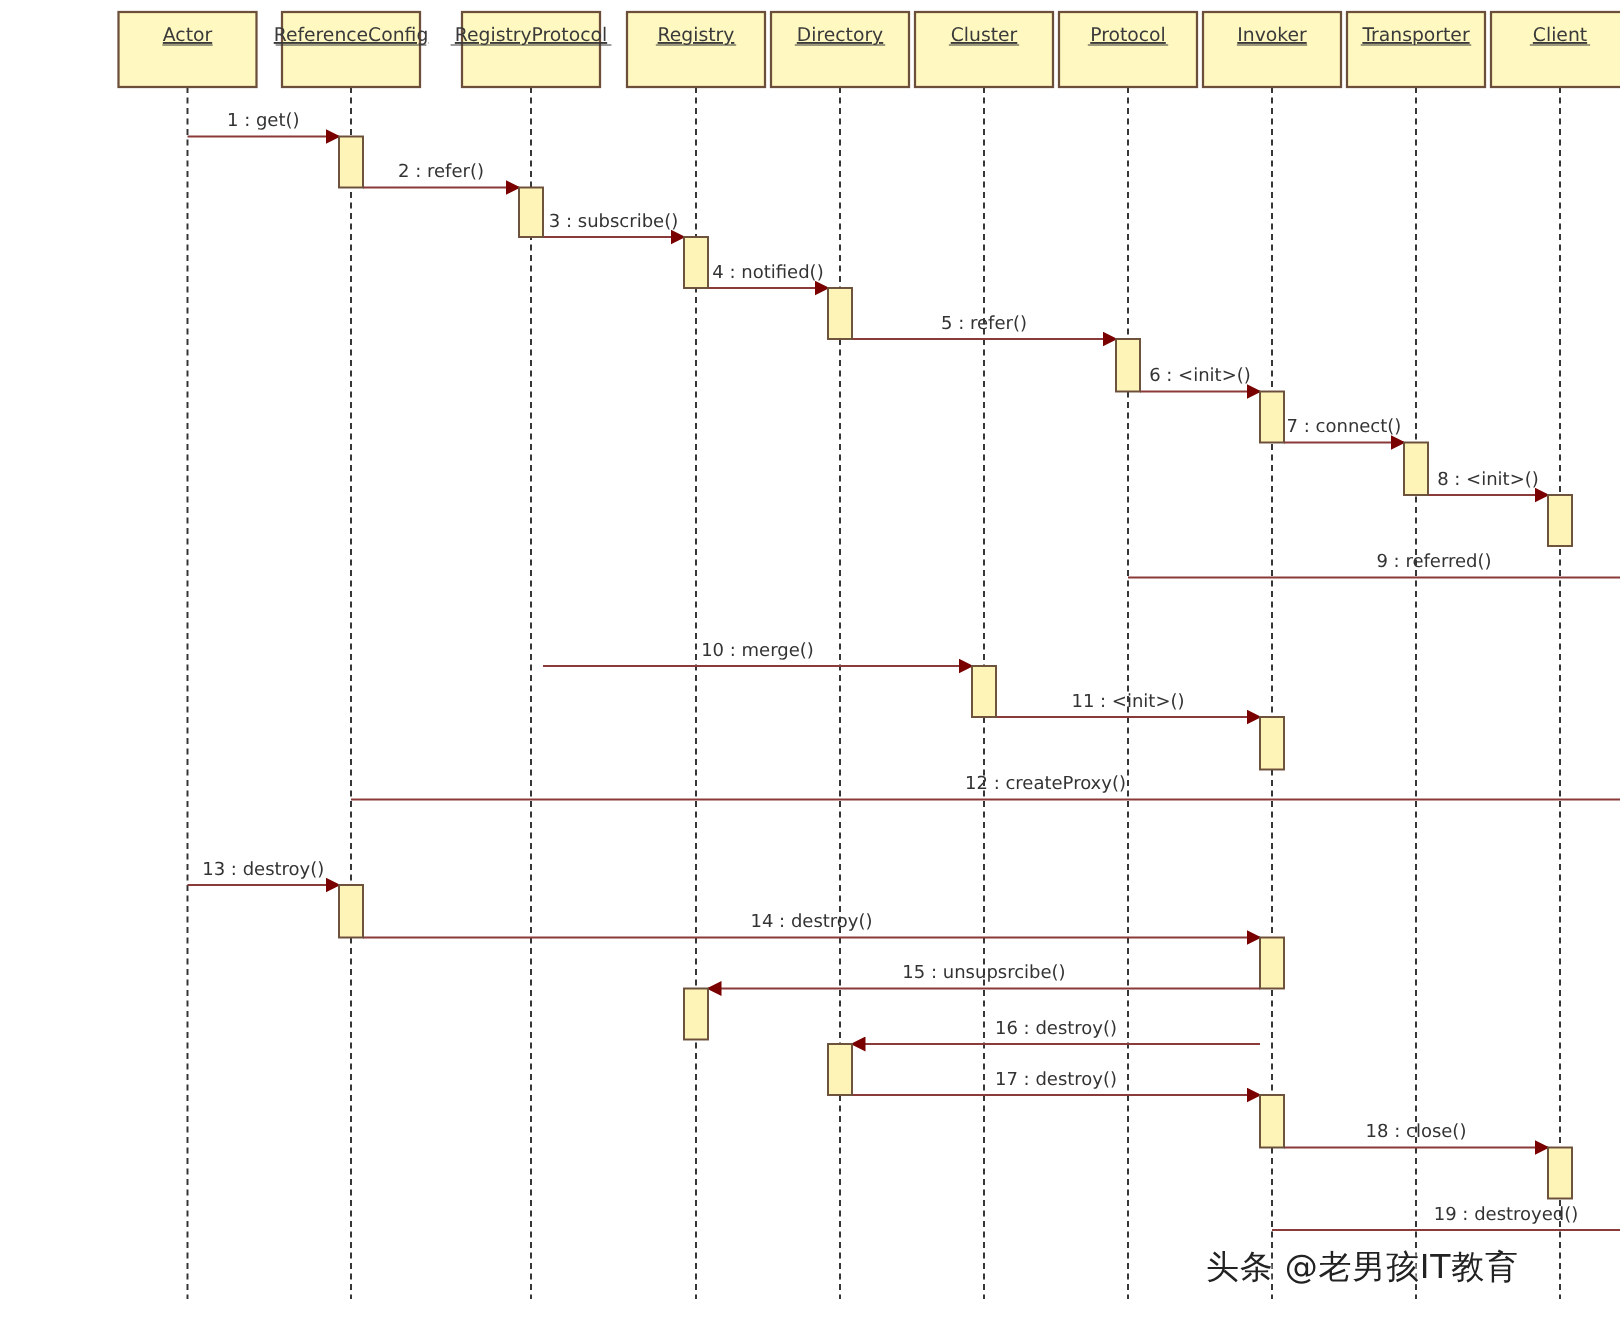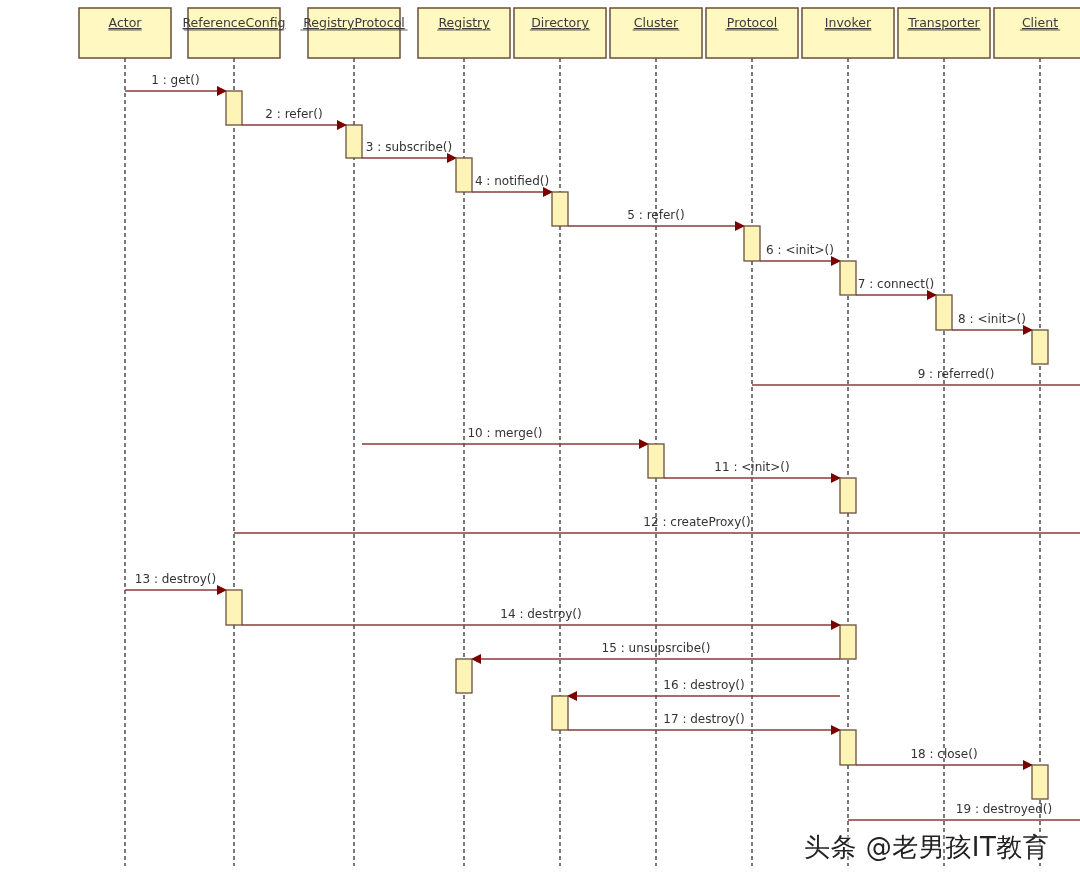--- a/index.html
+++ b/index.html
@@ -1,20 +1,20 @@
 <!DOCTYPE html>
 <html><head>
 <meta charset="utf-8">
 <style>
   html, body { margin:0; padding:0; background:#ffffff; }
   body { width:1080px; height:884px; position:relative; overflow:hidden; font-family:"DejaVu Sans", sans-serif; }
   #diagram { position:absolute; left:0; top:0; width:1080px; height:884px; }
   .obj-label { font-size:12.5px; fill:#3a3a3a; text-decoration:underline; }
   .msg-label { font-size:12px; fill:#333333; }
-  .watermark { position:absolute; left:804px; top:830px; font-size:26px; color:#222; letter-spacing:0.5px;
+  .watermark { position:absolute; left:804px; top:830px; font-size:22px; color:#222; letter-spacing:0.5px;
     text-shadow: 0 0 3px #fff, 0 0 3px #fff, 0 0 3px #fff; }
 </style>
 </head>
 <body>
 
 <svg id="diagram" xmlns="http://www.w3.org/2000/svg" width="1080" height="884" viewBox="0 0 1080 884">
   <defs>
     <marker id="arrow" viewBox="0 0 10 10" refX="9" refY="5" markerWidth="10" markerHeight="10" markerUnits="userSpaceOnUse" orient="auto">
       <path d="M0,0 L10,5 L0,10 z" fill="#7A0000"></path>
     </marker>

